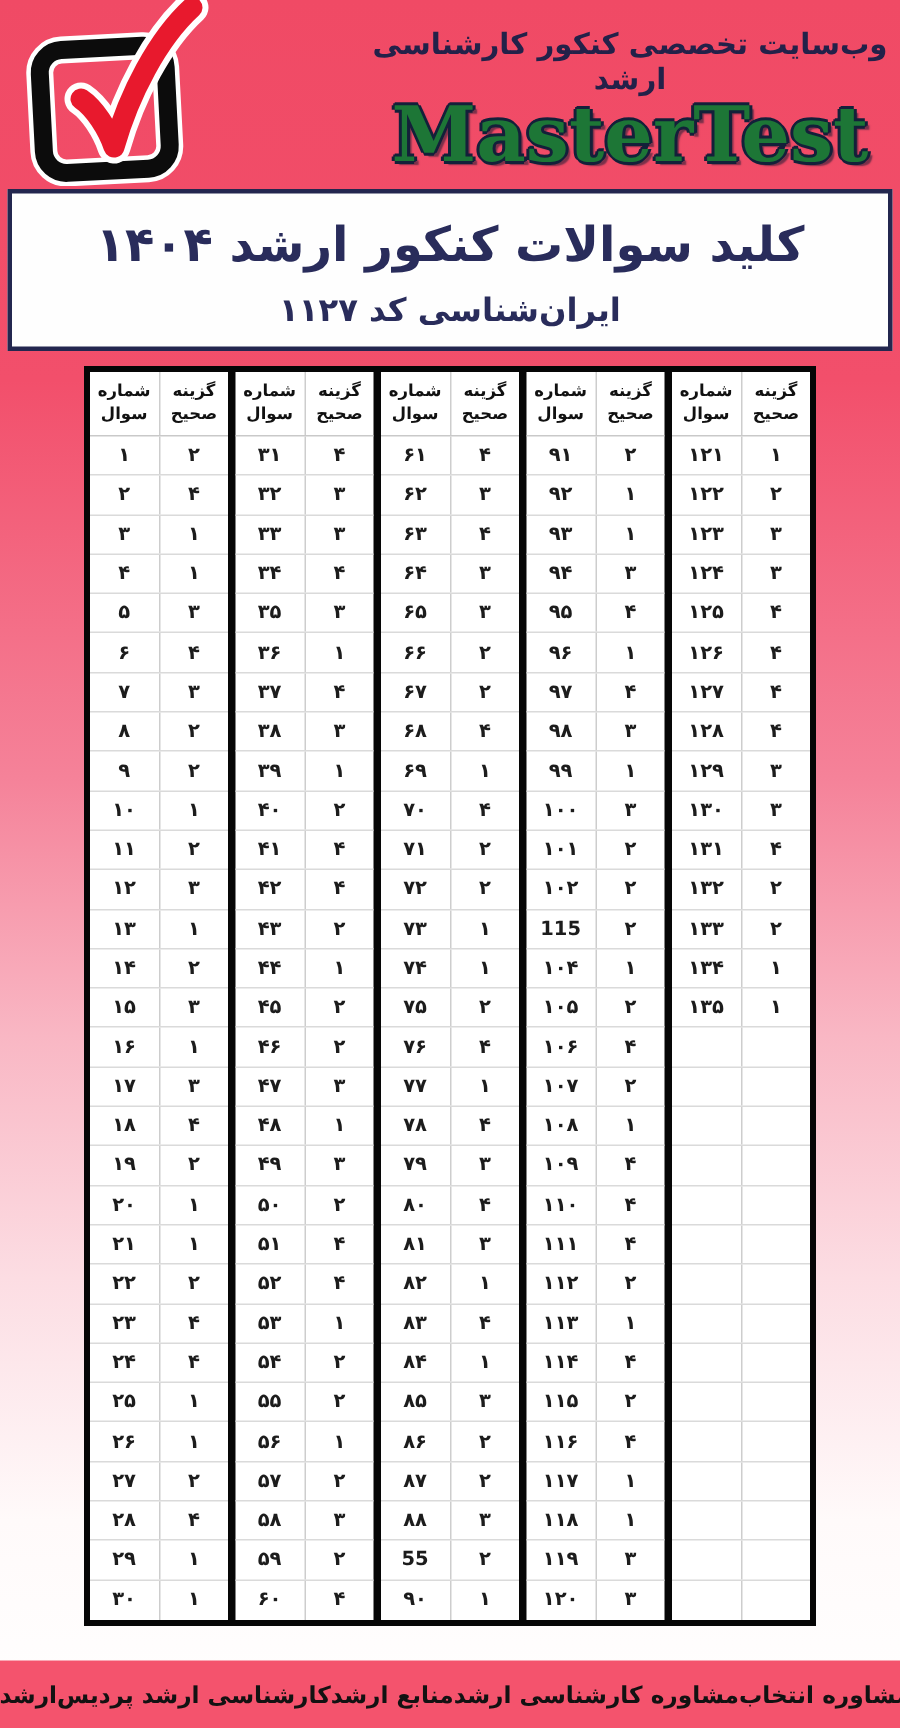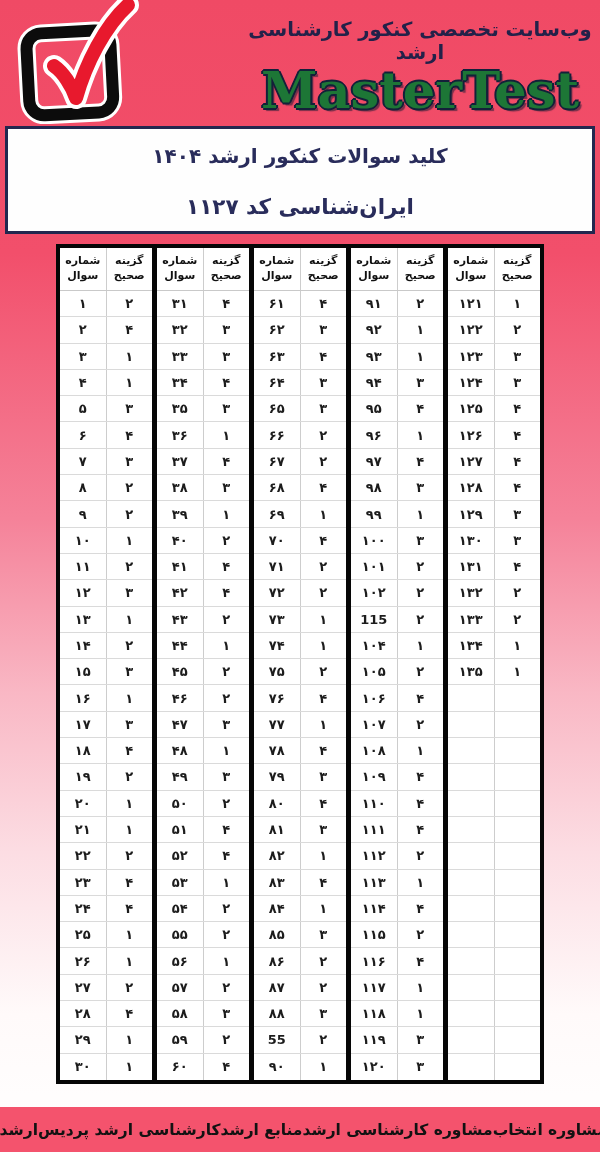--- a/index.html
+++ b/index.html
@@ -12,22 +12,22 @@
   #brand-block{position:absolute;left:248px;top:6px;width:344px;text-align:center;}
   #brand{font-family:"DejaVu Serif","Liberation Serif",serif;font-weight:bold;font-size:51px;line-height:1.05;
          color:#1d7636;
          text-shadow:-2px 0 0 #14203a,2px 0 0 #14203a,0 -2px 0 #14203a,0 2px 0 #14203a,
                      -1px -1px 0 #14203a,1px 1px 0 #14203a,3px 3px 1px rgba(20,25,50,.55);}
   #tagline{margin-top:12px;font-size:19.5px;font-weight:bold;color:#232149;direction:rtl;}
 
   
   #title-box{position:absolute;left:5px;right:5px;top:126px;height:102px;background:#fefefe;
              border:3px solid #23274f;text-align:center;direction:rtl;}
-  #title-line1{margin-top:15px;font-size:20px;font-weight:bold;color:#292c5b;}
-  #title-line2{margin-top:26px;font-size:21.5px;font-weight:bold;color:#292c5b;}
+  #title-line1{margin-top:15px;font-size:32px;font-weight:bold;color:#292c5b;}
+  #title-line2{margin-top:13px;font-size:21.5px;font-weight:bold;color:#292c5b;}
 
   
   #table-wrap{position:absolute;left:56px;top:244px;width:488px;background:#060606;
               padding:4px;box-sizing:border-box;display:flex;gap:5px;}
   .group{flex:1 1 0;background:#ffffff;display:flex;flex-direction:column;min-width:0;}
   .row{display:flex;box-sizing:border-box;}
   .hrow{height:43px;border-bottom:1px solid #c9c9c9;}
   .drow{height:26.3px;border-bottom:1px solid #dadada;}
   .drow:last-child{border-bottom:none;}
   .cell{flex:1 1 0;display:flex;align-items:center;justify-content:center;direction:rtl;min-width:0;}

